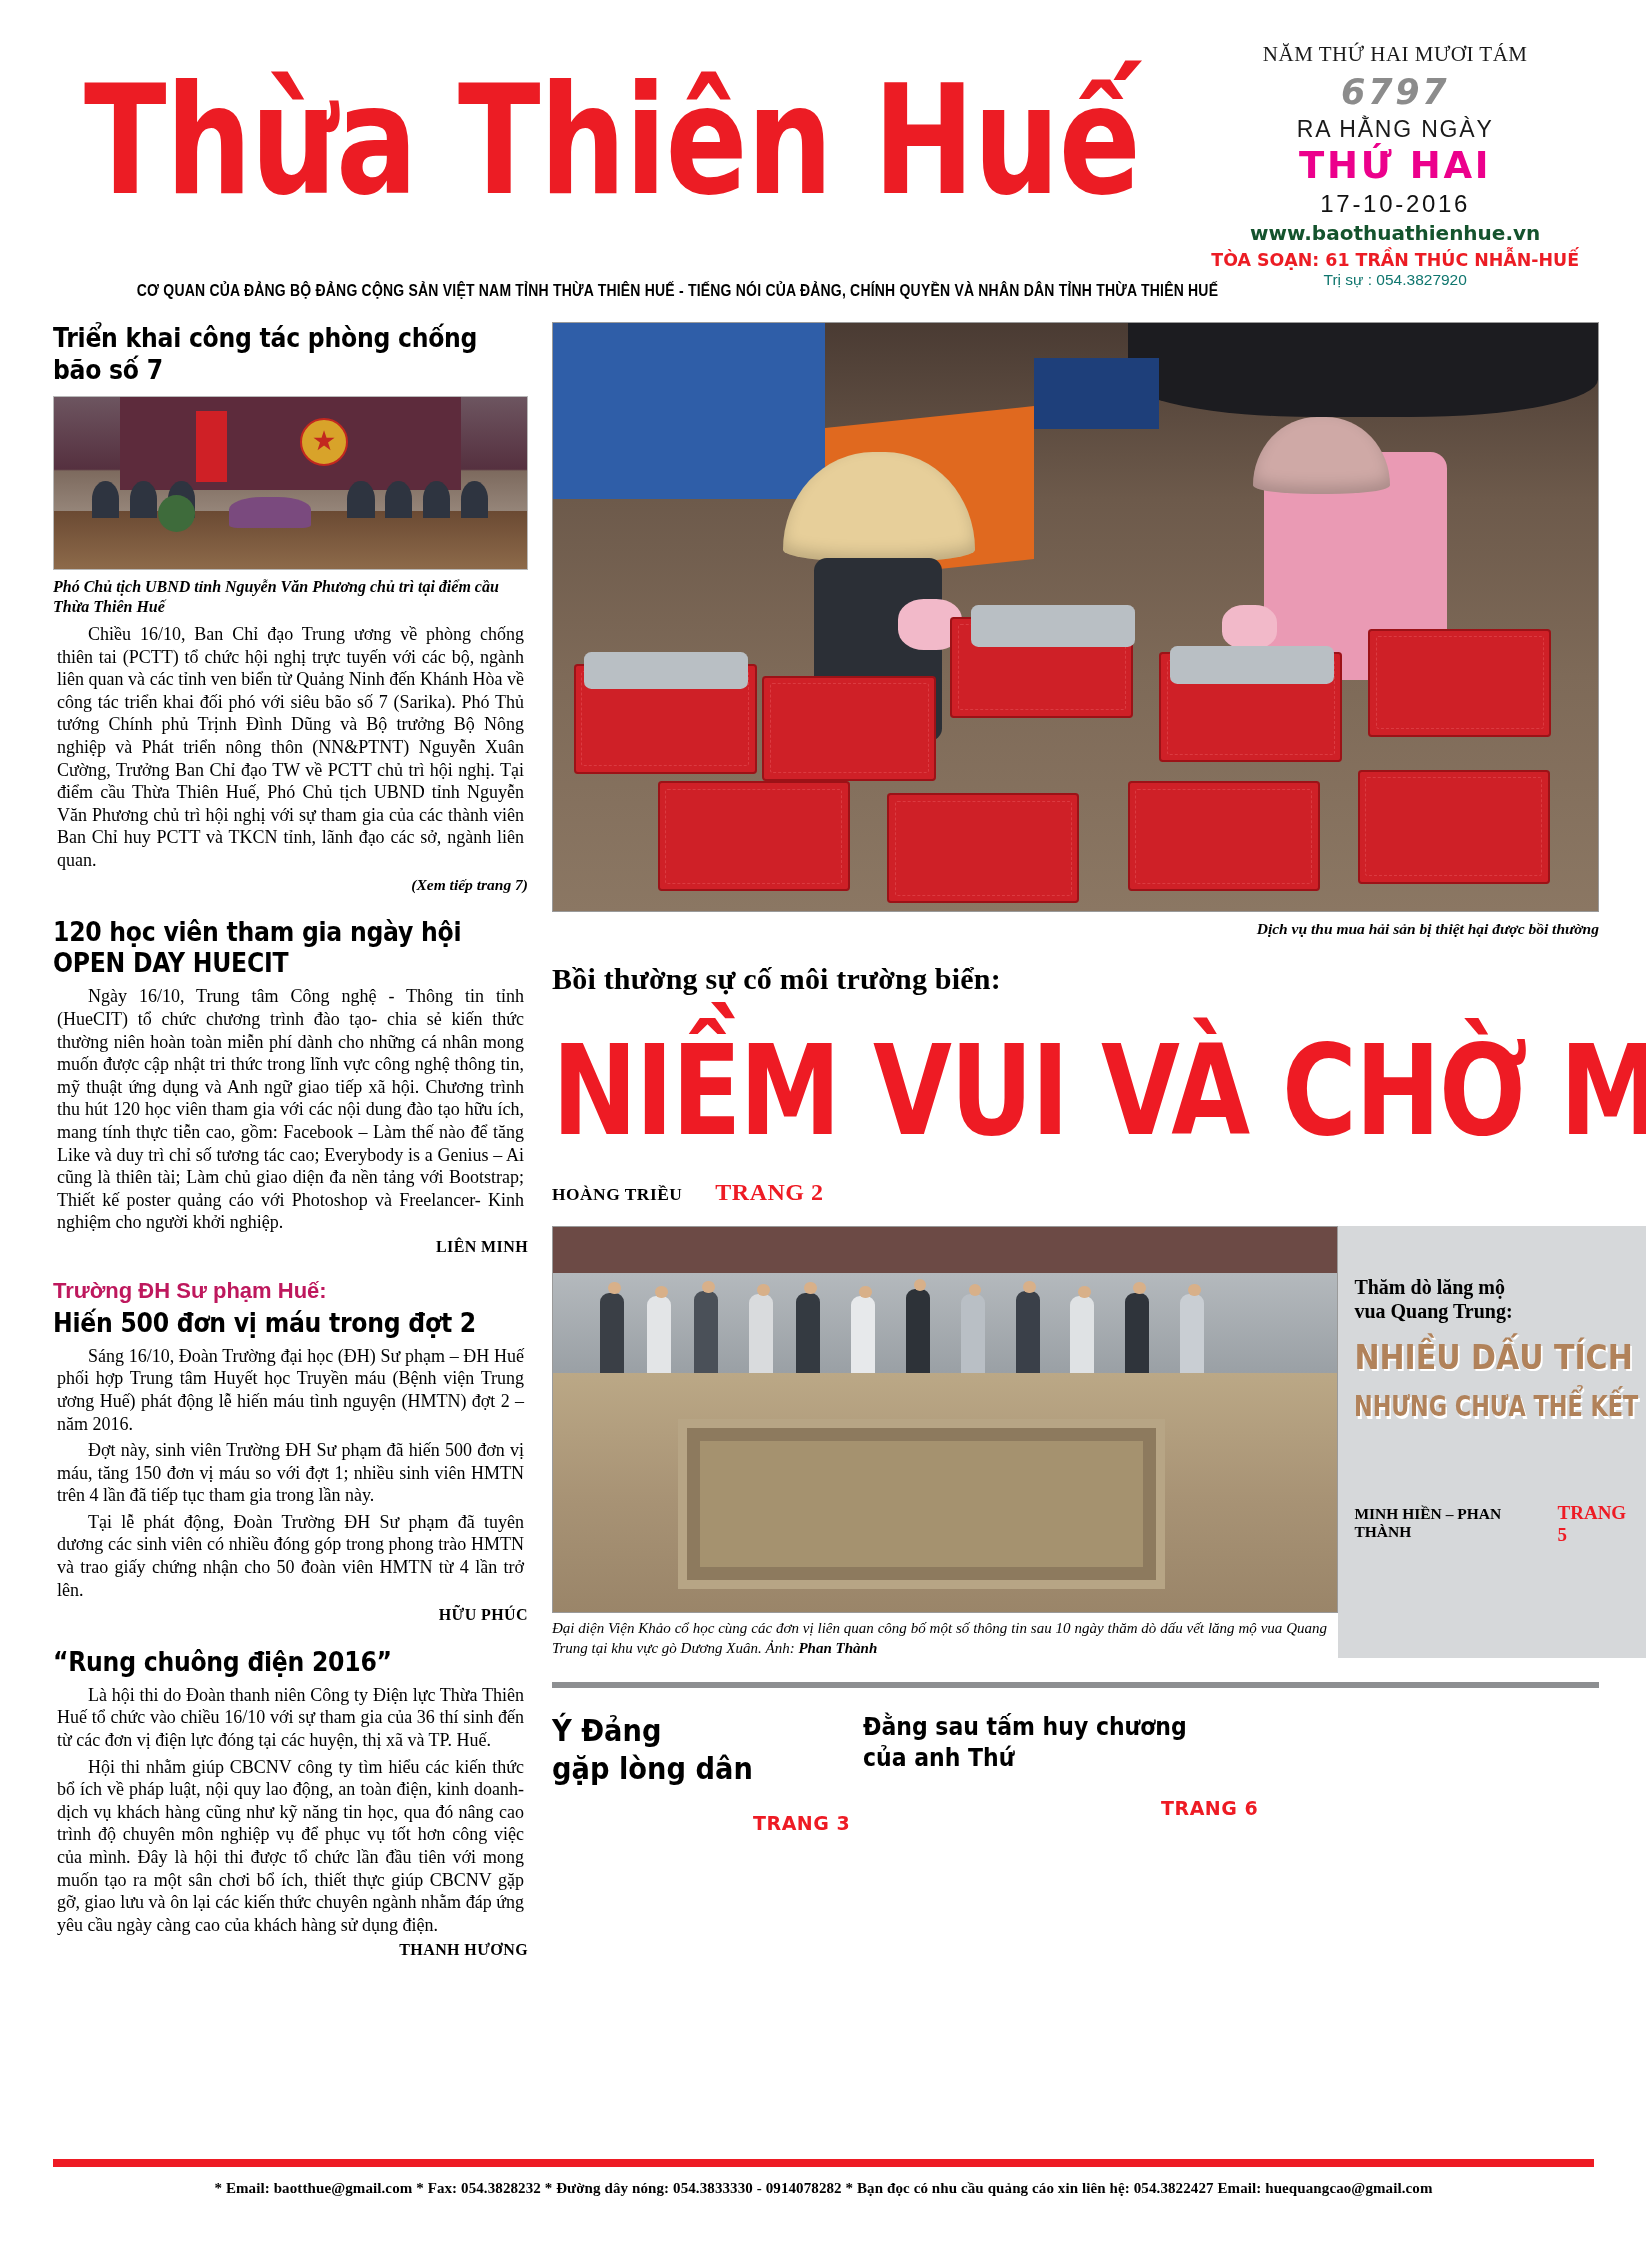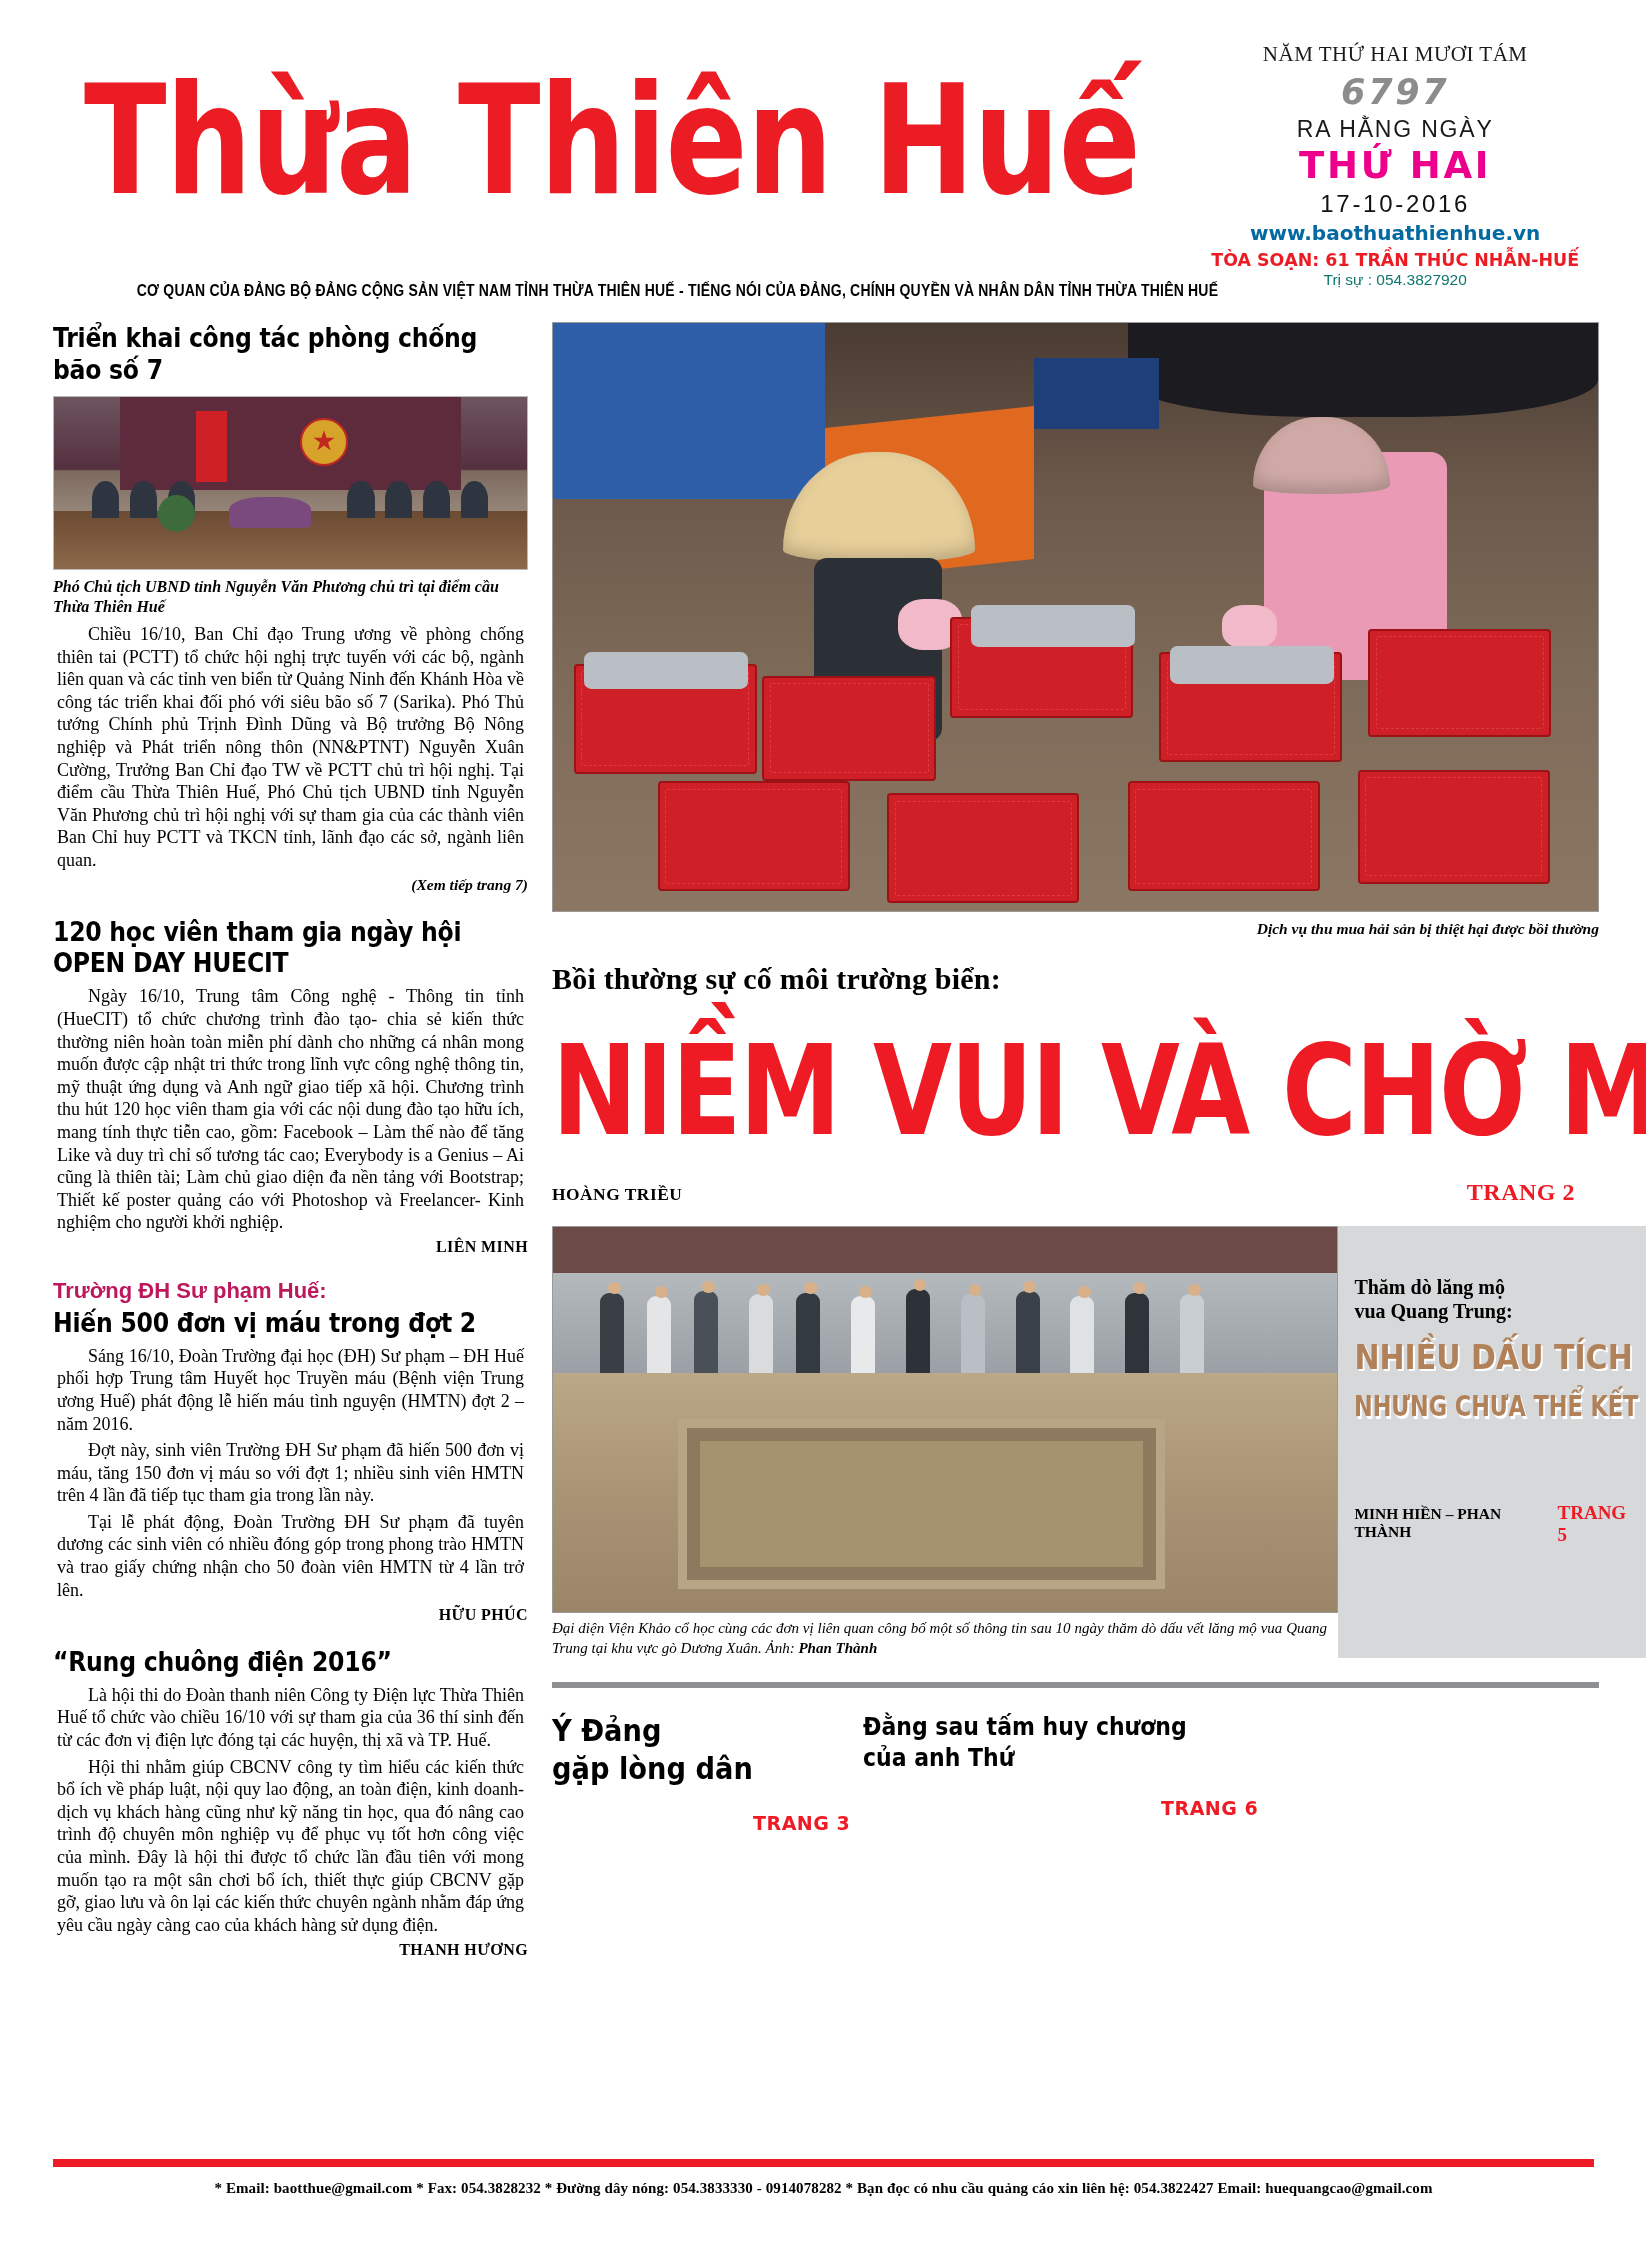--- a/index.html
+++ b/index.html
@@ -84,21 +84,21 @@
     font-family: "Liberation Sans", sans-serif;
     font-size: 24px;
     letter-spacing: 2.7px;
     color: #111;
     margin-top: 2.7px;
   }
   .mr-web {
     font-family: "DejaVu Sans", sans-serif;
     font-weight: bold;
     font-size: 20px;
-    color: #0369a1;
+    color: #14532d;
     margin-top: 4.6px;
     text-align: center;
   }
   .mr-office {
     font-family: "DejaVu Sans", sans-serif;
     font-weight: bold;
     font-size: 17.4px;
     color: #ec1c24;
     margin-top: 4.6px;
   }
@@ -225,22 +225,23 @@
     line-height: 1.0;
     letter-spacing: -1.8px;
     text-align: center;
     transform: scaleY(1.22);
     transform-origin: center top;
     margin-top: 33px;
     white-space: nowrap;
   }
   .mega-credit {
     display: flex;
-    justify-content: space-between;
+    justify-content: flex-start;
     align-items: baseline;
+    gap: 33px;
     margin-top: 48px;
     padding-right: 24px;
   }
   .mc-author {
     font-family: "Liberation Serif", serif;
     font-weight: bold;
     font-size: 17.4px;
     letter-spacing: 0.5px;
   }
   .mc-page {

